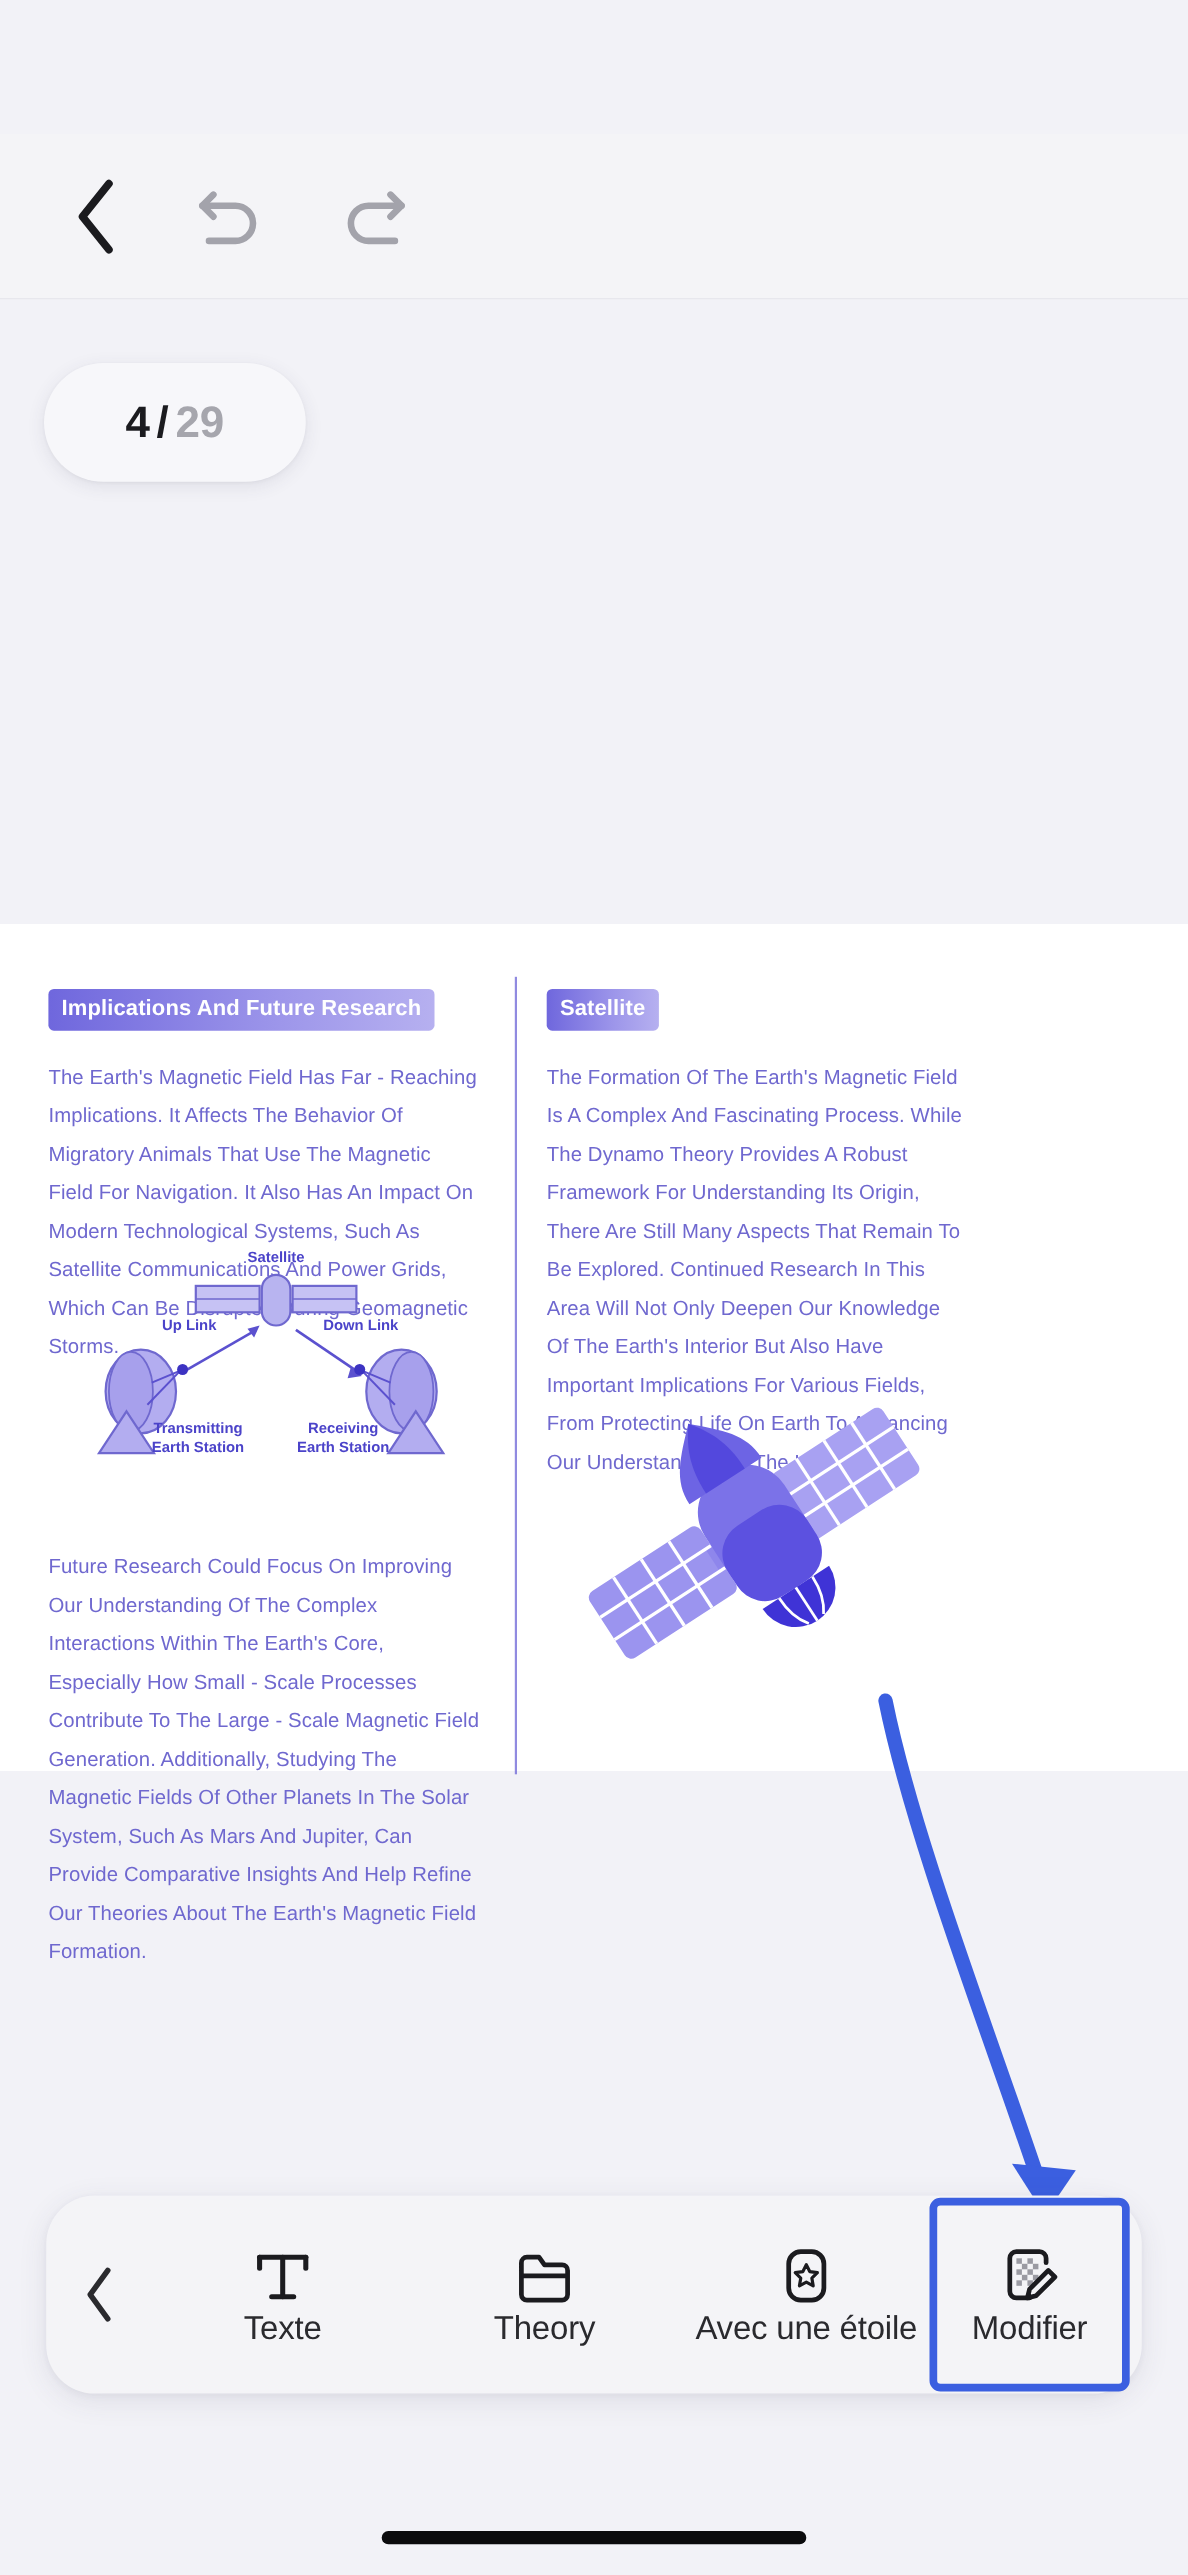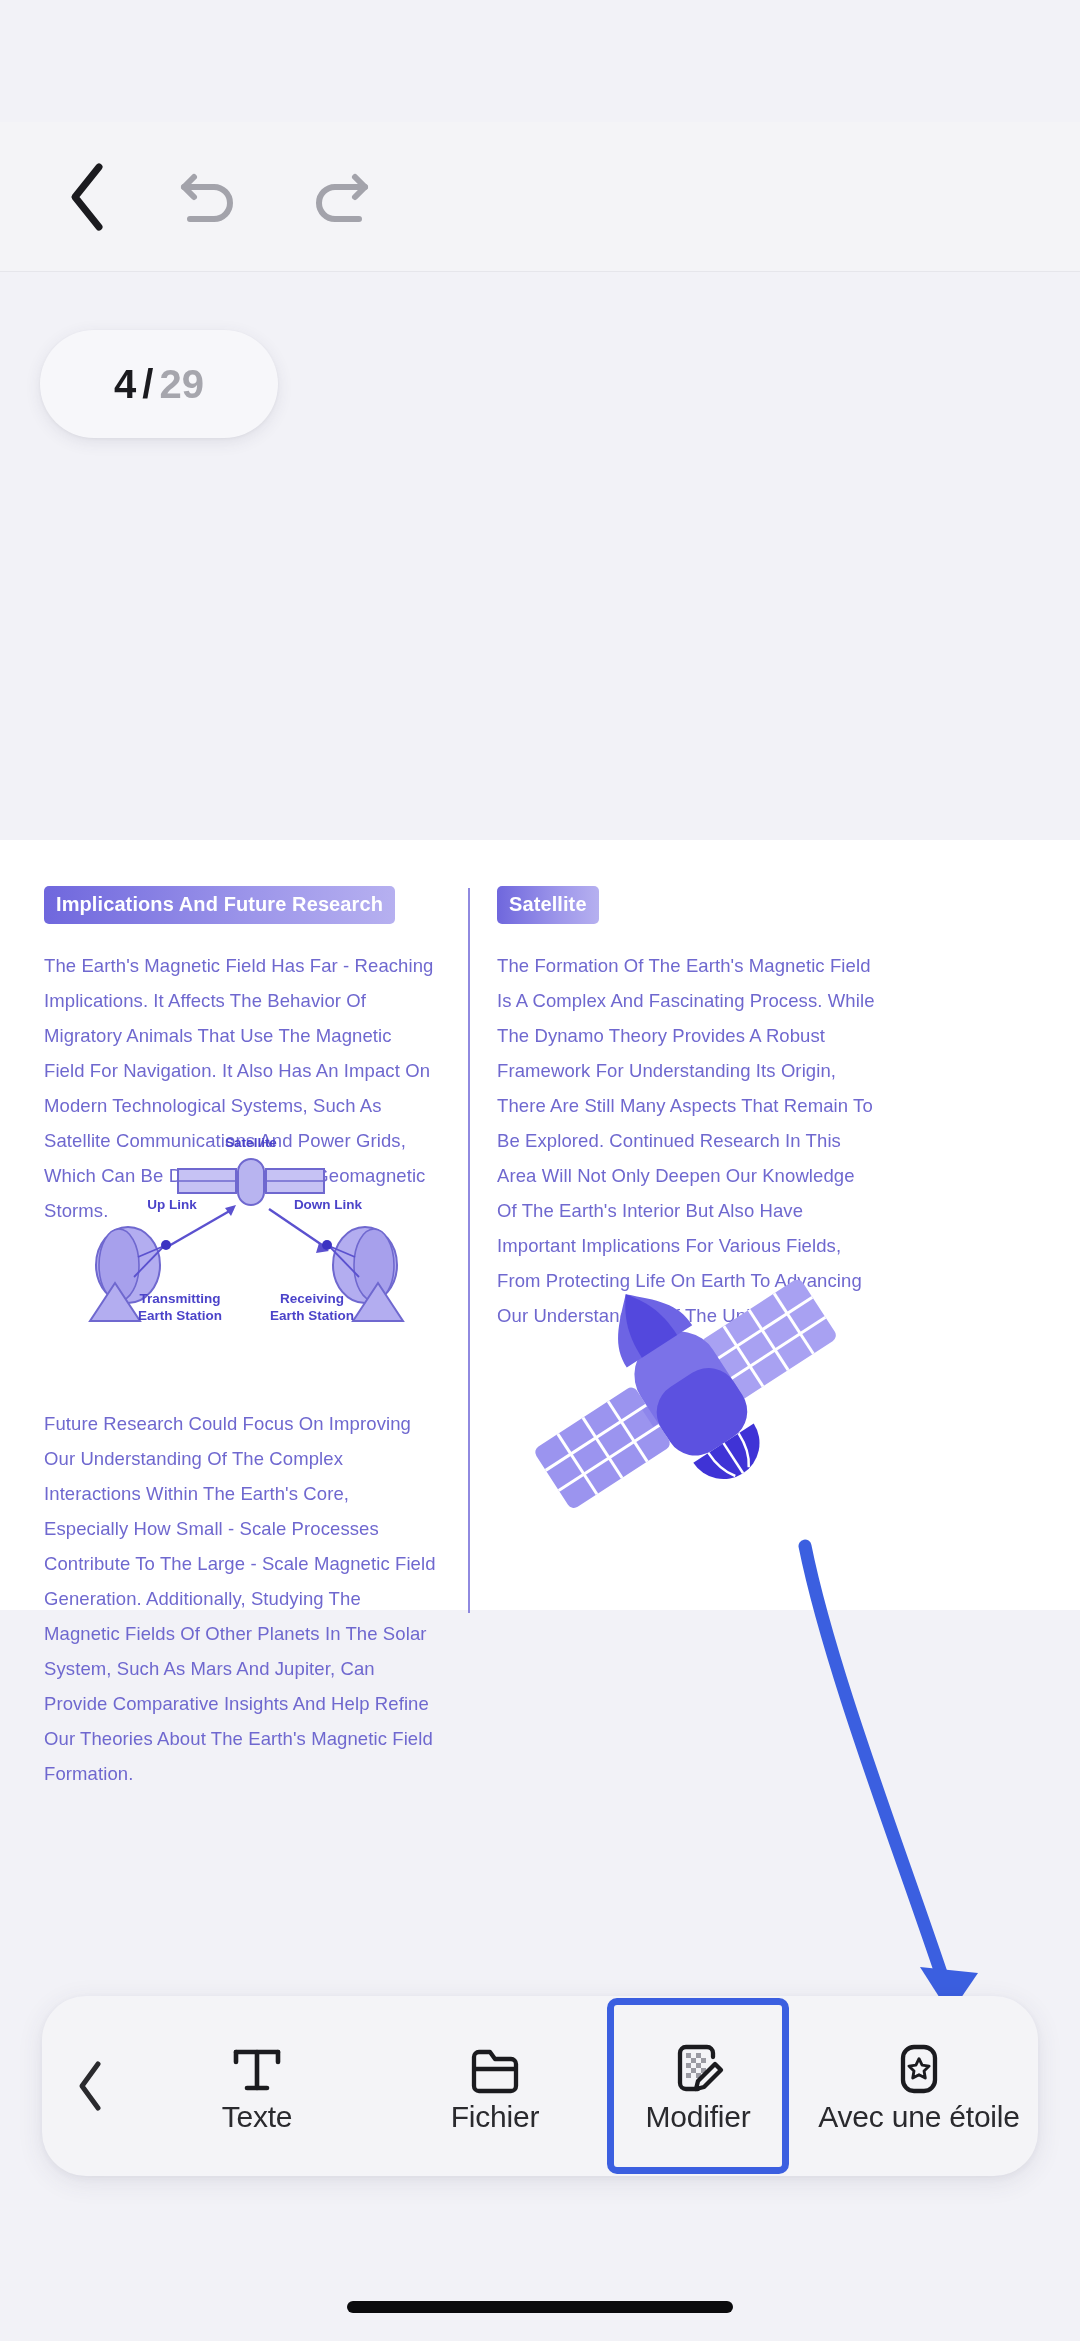--- a/index.html
+++ b/index.html
@@ -100,21 +100,21 @@
   .col-left  { left: 44px;  width: 390px; }
   .col-right { left: 497px; width: 380px; }
 
   .sec-badge {
     display: inline-block;
     background: linear-gradient(to right, #6f67dd 0%, #9d96ea 60%, #b6b0f0 100%);
     color: #ffffff;
     font-size: 20px; font-weight: 700;
     padding: 7px 12px 8px 12px;
     border-radius: 5px;
-    margin-top: 46px;
+    margin-top: 59px;
     letter-spacing: 0.1px;
     white-space: nowrap;
   }
   .body-txt {
     color: #6f68cf;
     font-size: 18.5px;
     line-height: 35px;
     margin-top: 24px;
     letter-spacing: 0.1px;
   }
@@ -346,21 +346,31 @@
         <span class="tb-label">Texte</span>
       </div>
 
       <div class="tb-item">
         <span class="tb-ico">
           <svg width="58" height="58" viewBox="0 0 58 58">
             <path d="M8 17 a5 5 0 0 1 5-5 h11 l5 7 h16 a5 5 0 0 1 5 5 v22 a5 5 0 0 1 -5 5 H13 a5 5 0 0 1 -5 -5 Z" fill="none" stroke="#1b1b1f" stroke-width="4.3" stroke-linejoin="round"></path>
             <path d="M8 29 H50" stroke="#1b1b1f" stroke-width="4.3"></path>
           </svg>
         </span>
-        <span class="tb-label">Fichier</span>
+        <span class="tb-label">Theory</span>
+      </div>
+
+      <div class="tb-item">
+        <span class="tb-ico">
+          <svg width="58" height="58" viewBox="0 0 58 58">
+            <rect x="13" y="7" width="32" height="44" rx="11" fill="none" stroke="#1b1b1f" stroke-width="4.3"></rect>
+            <path d="M29 17 l4.3 8.8 9.7 1.4 -7 6.9 1.7 9.7 -8.7 -4.6 -8.7 4.6 1.7 -9.7 -7 -6.9 9.7 -1.4 Z" fill="none" stroke="#1b1b1f" stroke-width="4" stroke-linejoin="round" transform="scale(0.72) translate(11.3 9.0)"></path>
+          </svg>
+        </span>
+        <span class="tb-label">Avec une étoile</span>
       </div>
 
       <div class="tb-item highlighted">
         <span class="tb-ico">
           <svg width="58" height="58" viewBox="0 0 58 58">
             <path d="M44 17 v-4 a6 6 0 0 0 -6 -6 H17 a6 6 0 0 0 -6 6 v30 a6 6 0 0 0 6 6 h12" fill="none" stroke="#1b1b1f" stroke-width="4.3" stroke-linecap="round"></path>
             <g fill="#9a9aa2">
               <rect x="17" y="13" width="5" height="5"></rect>
                 <rect x="27" y="13" width="5" height="5"></rect>
               <rect x="22" y="18" width="5" height="5"></rect>
@@ -371,28 +381,18 @@
                 <rect x="32" y="28" width="5" height="5"></rect>
               <rect x="17" y="33" width="5" height="5"></rect>
                 <rect x="27" y="33" width="5" height="5"></rect>
             </g>
             <path d="M46 24 L52 30 L35 47 L27 49 L29 41 Z" fill="none" stroke="#1b1b1f" stroke-width="4.3" stroke-linejoin="round"></path>
           </svg>
         </span>
         <span class="tb-label">Modifier</span>
       </div>
 
-      <div class="tb-item">
-        <span class="tb-ico">
-          <svg width="58" height="58" viewBox="0 0 58 58">
-            <rect x="13" y="7" width="32" height="44" rx="11" fill="none" stroke="#1b1b1f" stroke-width="4.3"></rect>
-            <path d="M29 17 l4.3 8.8 9.7 1.4 -7 6.9 1.7 9.7 -8.7 -4.6 -8.7 4.6 1.7 -9.7 -7 -6.9 9.7 -1.4 Z" fill="none" stroke="#1b1b1f" stroke-width="4" stroke-linejoin="round" transform="scale(0.72) translate(11.3 9.0)"></path>
-          </svg>
-        </span>
-        <span class="tb-label">Avec une étoile</span>
-      </div>
-
     </div>
   </div>
 
   <div class="home-bar"></div>
 
 </div>
 
 </body></html>

